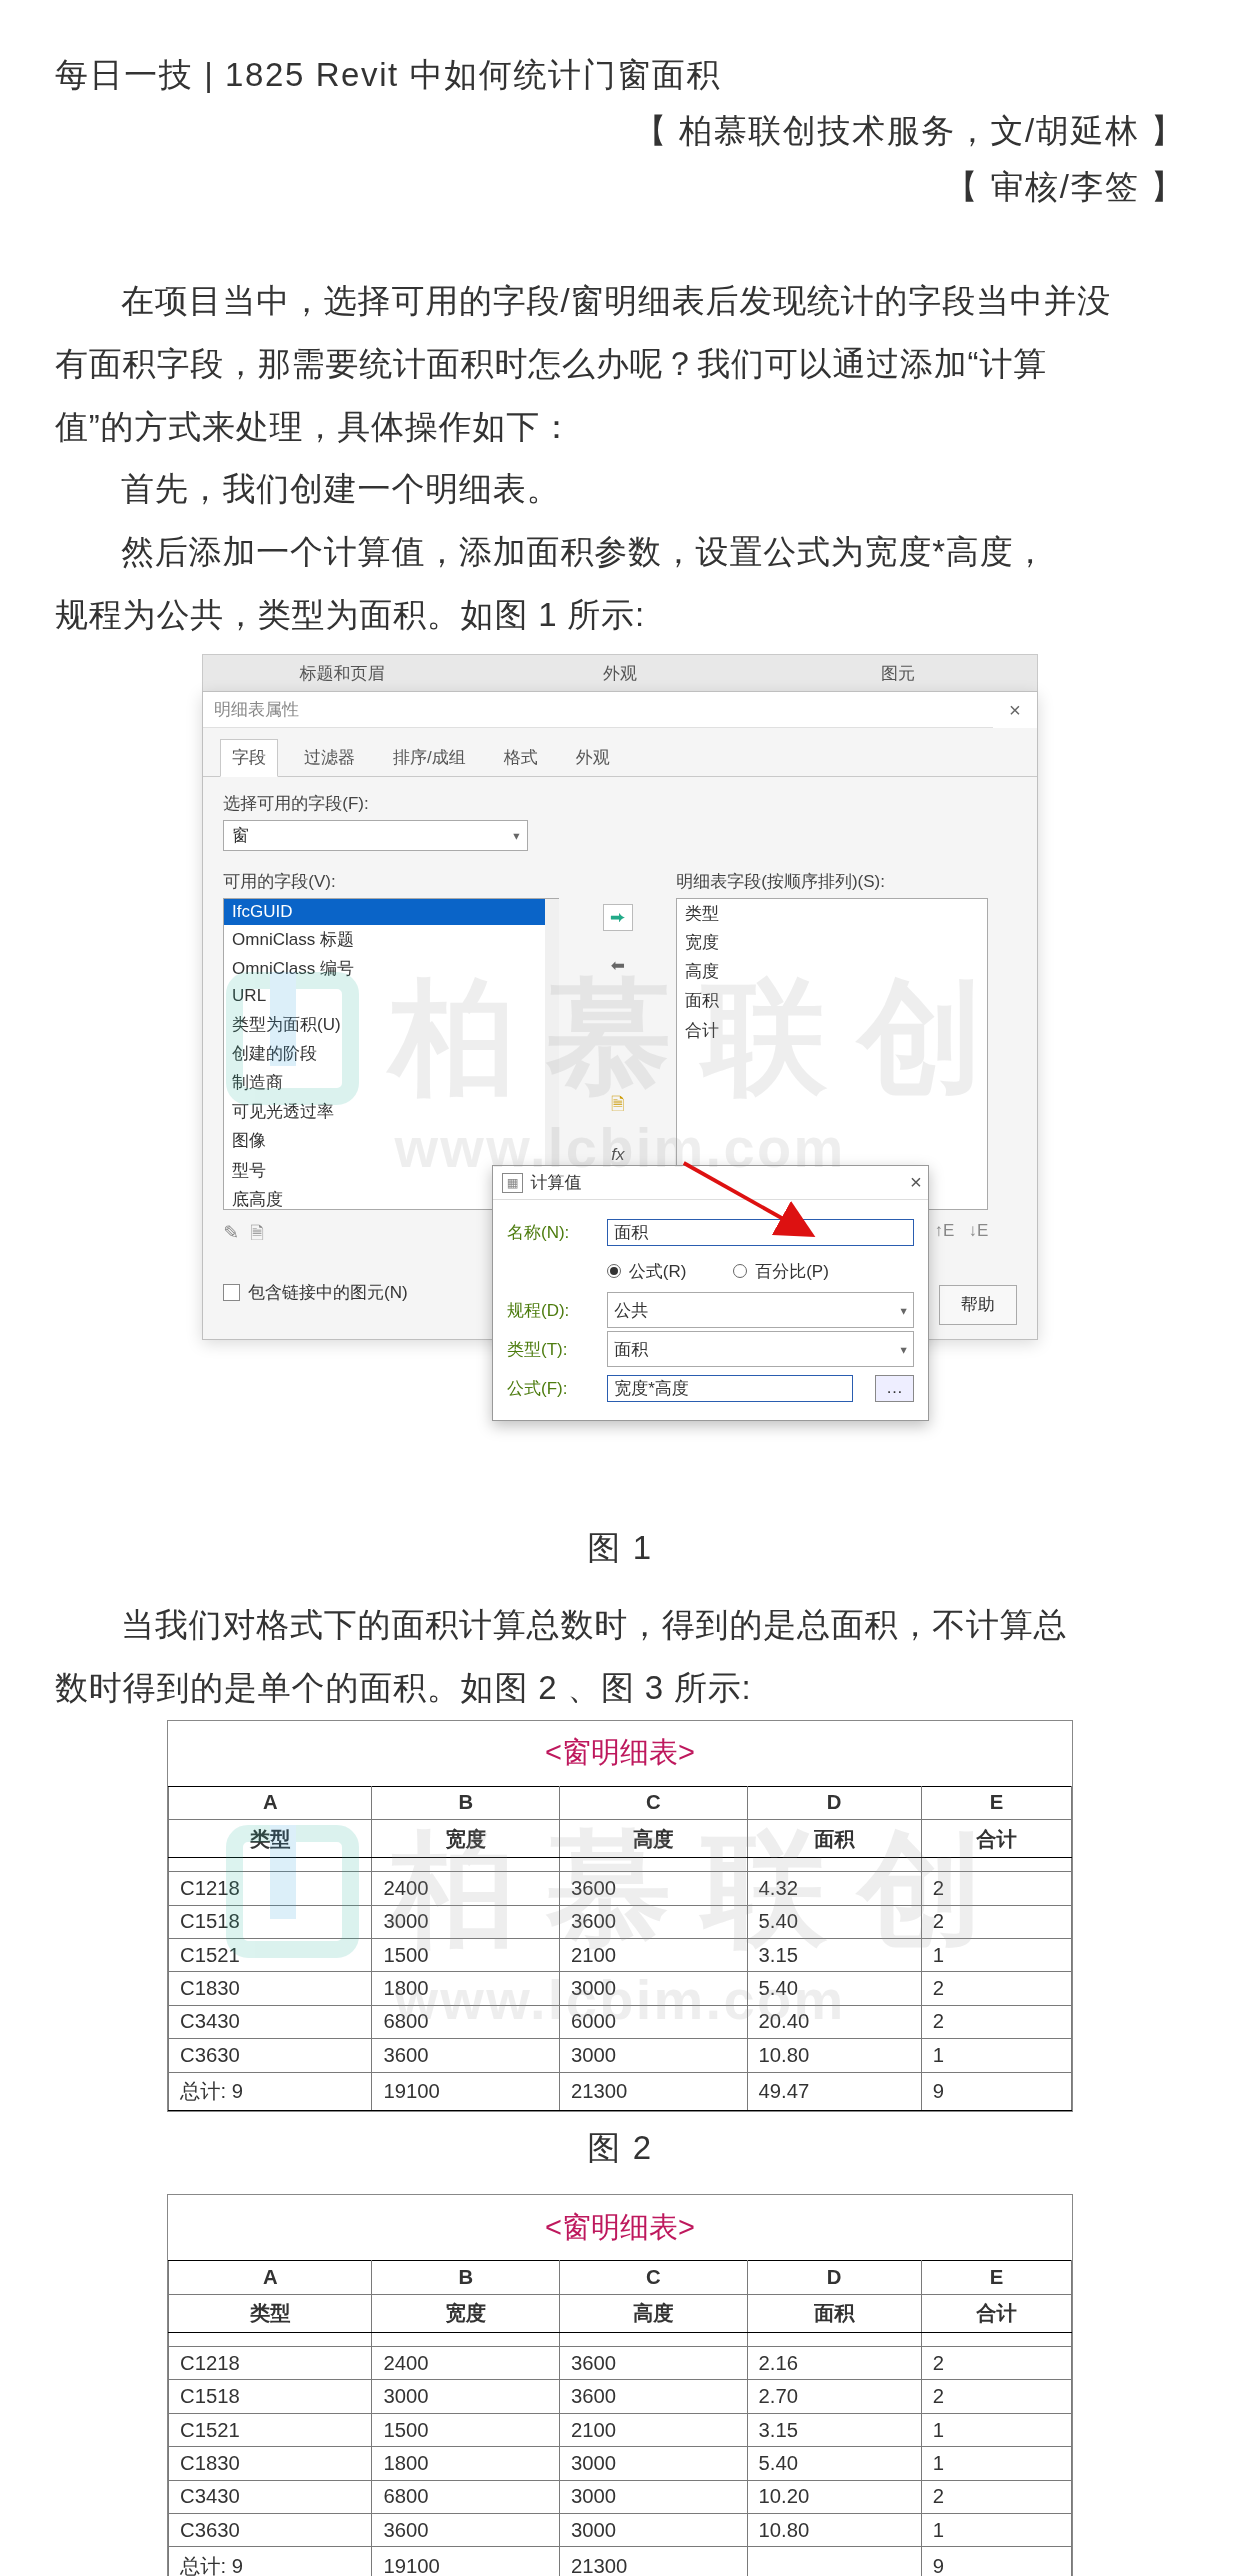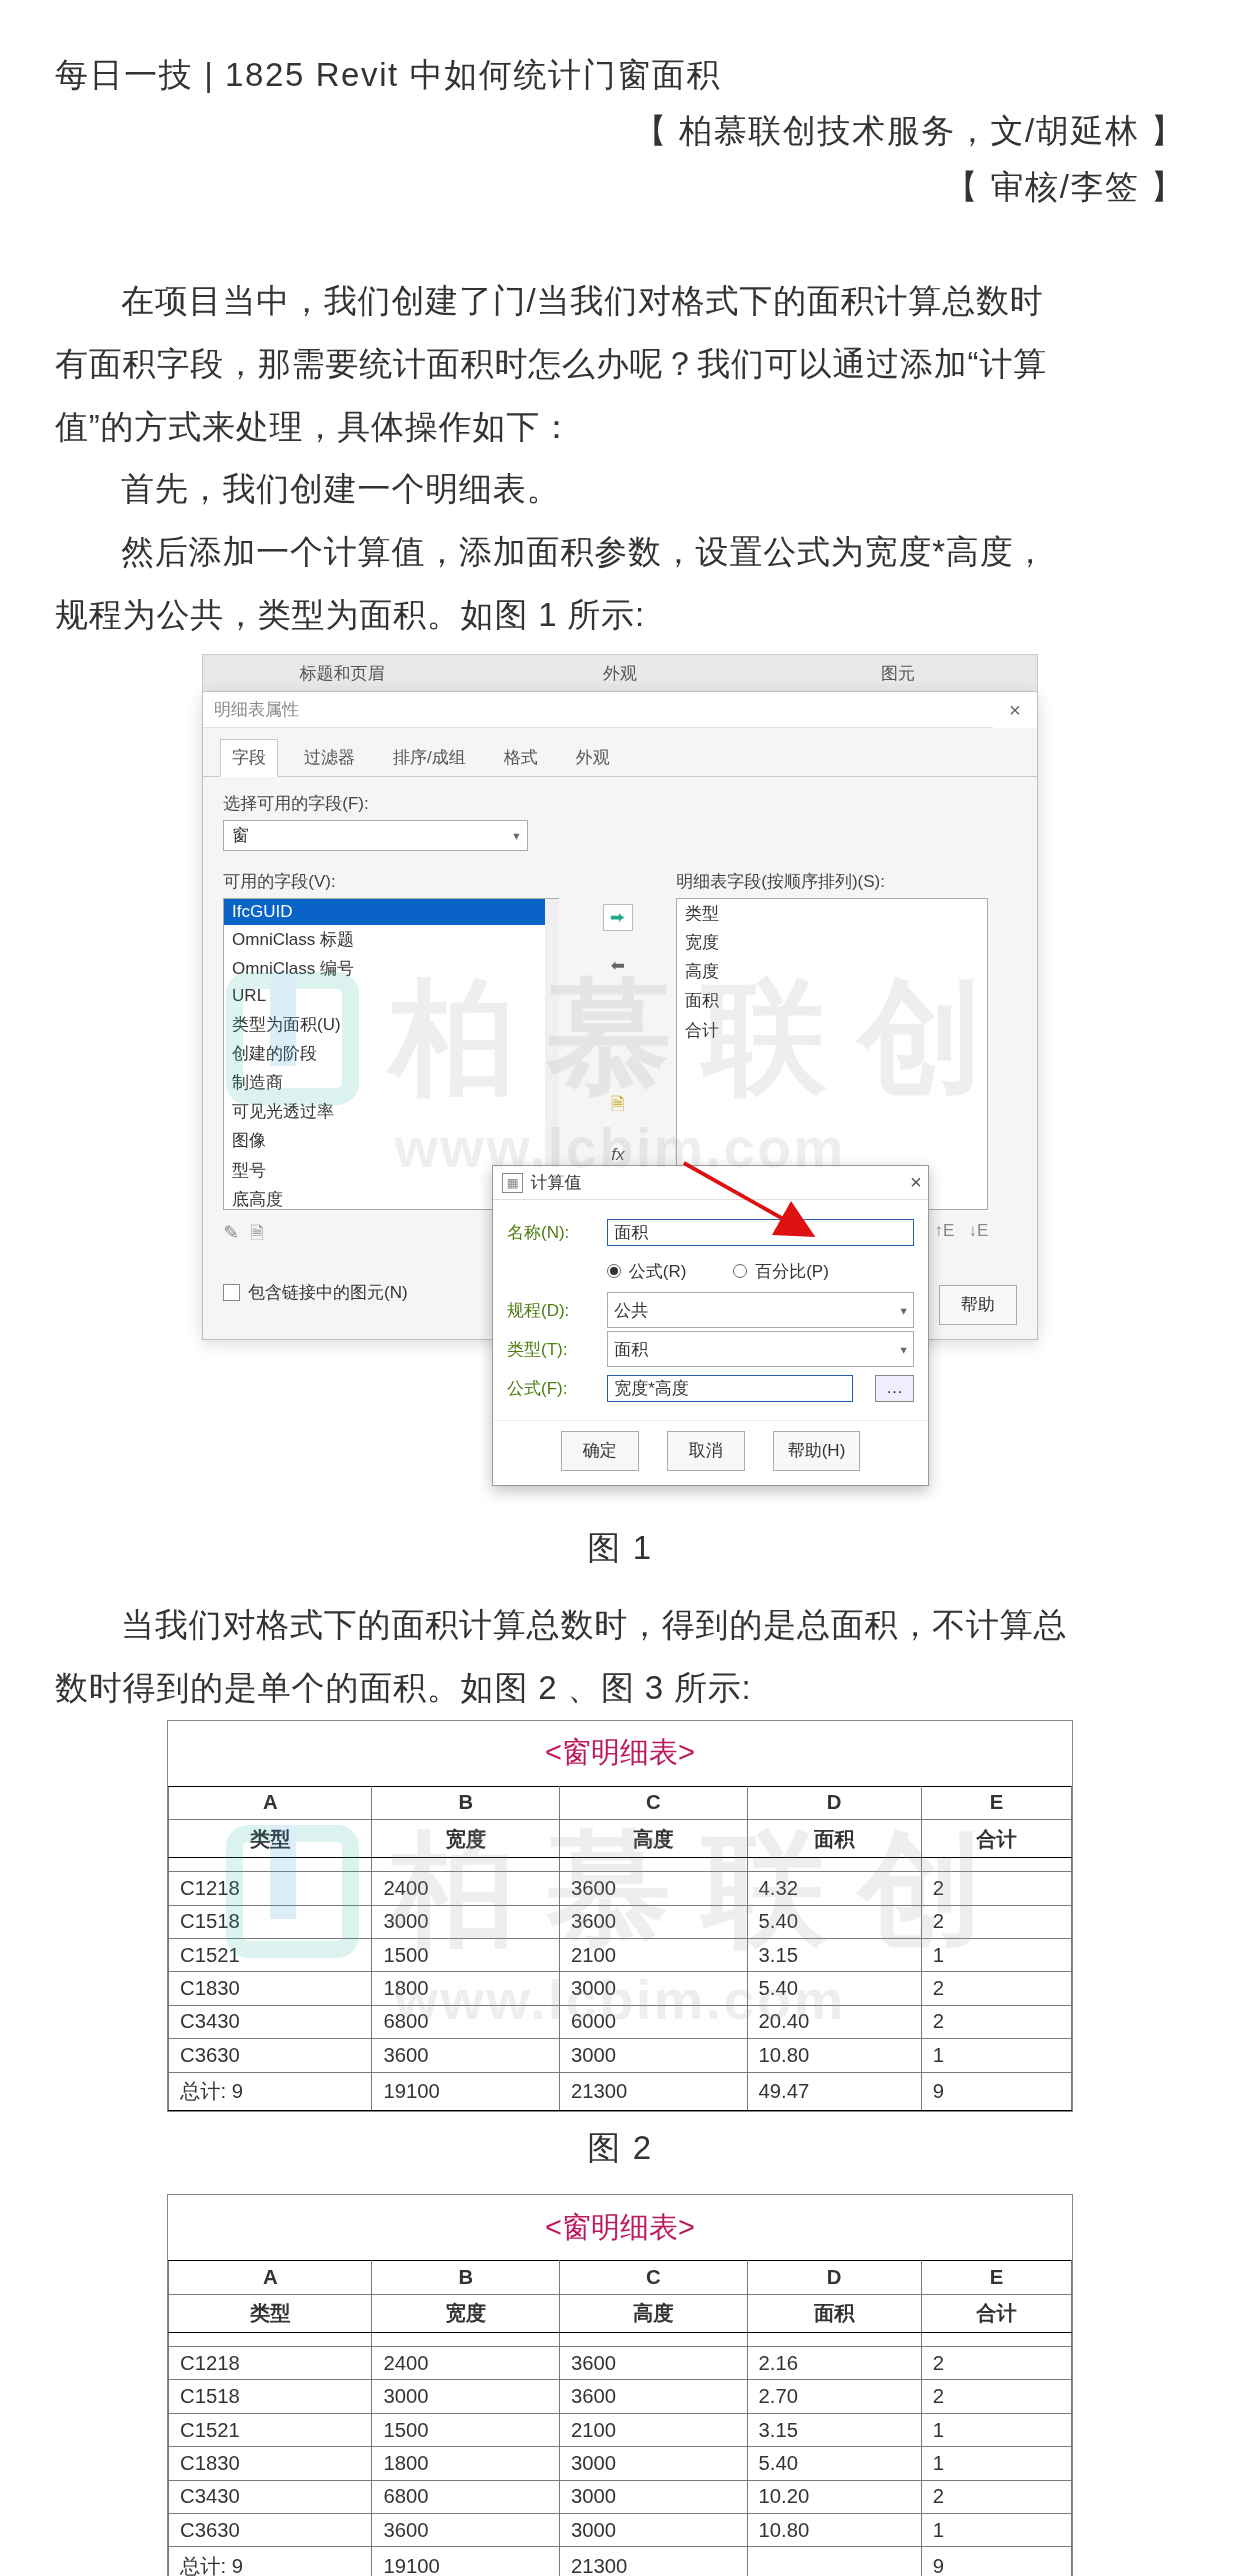--- a/index.html
+++ b/index.html
@@ -123,21 +123,21 @@
   .wm2 { position: absolute; left: 0; right: 0; bottom: -7.8px; }
 </style>
 </head>
 <body>
 
 <div class="title-line">每日一技 | 1825 Revit 中如何统计门窗面积</div>
 <div class="byline">【 柏慕联创技术服务，文/胡延林 】</div>
 <div class="byline">【 审核/李签 】</div>
 <div class="spacer"></div>
 
-<div class="body-text">在项目当中，我们创建了门/当我们对格式下的面积计算总数时</div>
+<div class="body-text">在项目当中，选择可用的字段/窗明细表后发现统计的字段当中并没</div>
 <div class="body-text noindent">有面积字段，那需要统计面积时怎么办呢？我们可以通过添加“计算</div>
 <div class="body-text noindent">值”的方式来处理，具体操作如下：</div>
 <div class="body-text">首先，我们创建一个明细表。</div>
 <div class="body-text">然后添加一个计算值，添加面积参数，设置公式为宽度*高度，</div>
 <div class="body-text noindent">规程为公共，类型为面积。如图 1 所示:</div>
 
 <div class="fig-wrap">
   <div class="dlg-container">
     <div class="watermark" style="top:-31px;">
       <div class="wm-chars">
@@ -291,25 +291,20 @@
               </div>
           </div>
           <div class="calc-row">
             <span class="rlabel">公式(F):</span>
             <div class="tinput">
                 <span>宽度*高度</span>
               </div>
             <div class="ell-btn">…</div>
           </div>
         </div>
-        <div class="calc-btns">
-          <div class="btn">确定</div>
-          <div class="btn">取消</div>
-          <div class="btn">帮助(H)</div>
-        </div>
       </div>
     </div>
 
     <div style="height:172px;"></div>
   </div>
 </div>
 <div class="caption">图 1</div>
 
 <div class="body-text">当我们对格式下的面积计算总数时，得到的是总面积，不计算总</div>
 <div class="body-text noindent">数时得到的是单个的面积。如图 2 、图 3 所示:</div>

